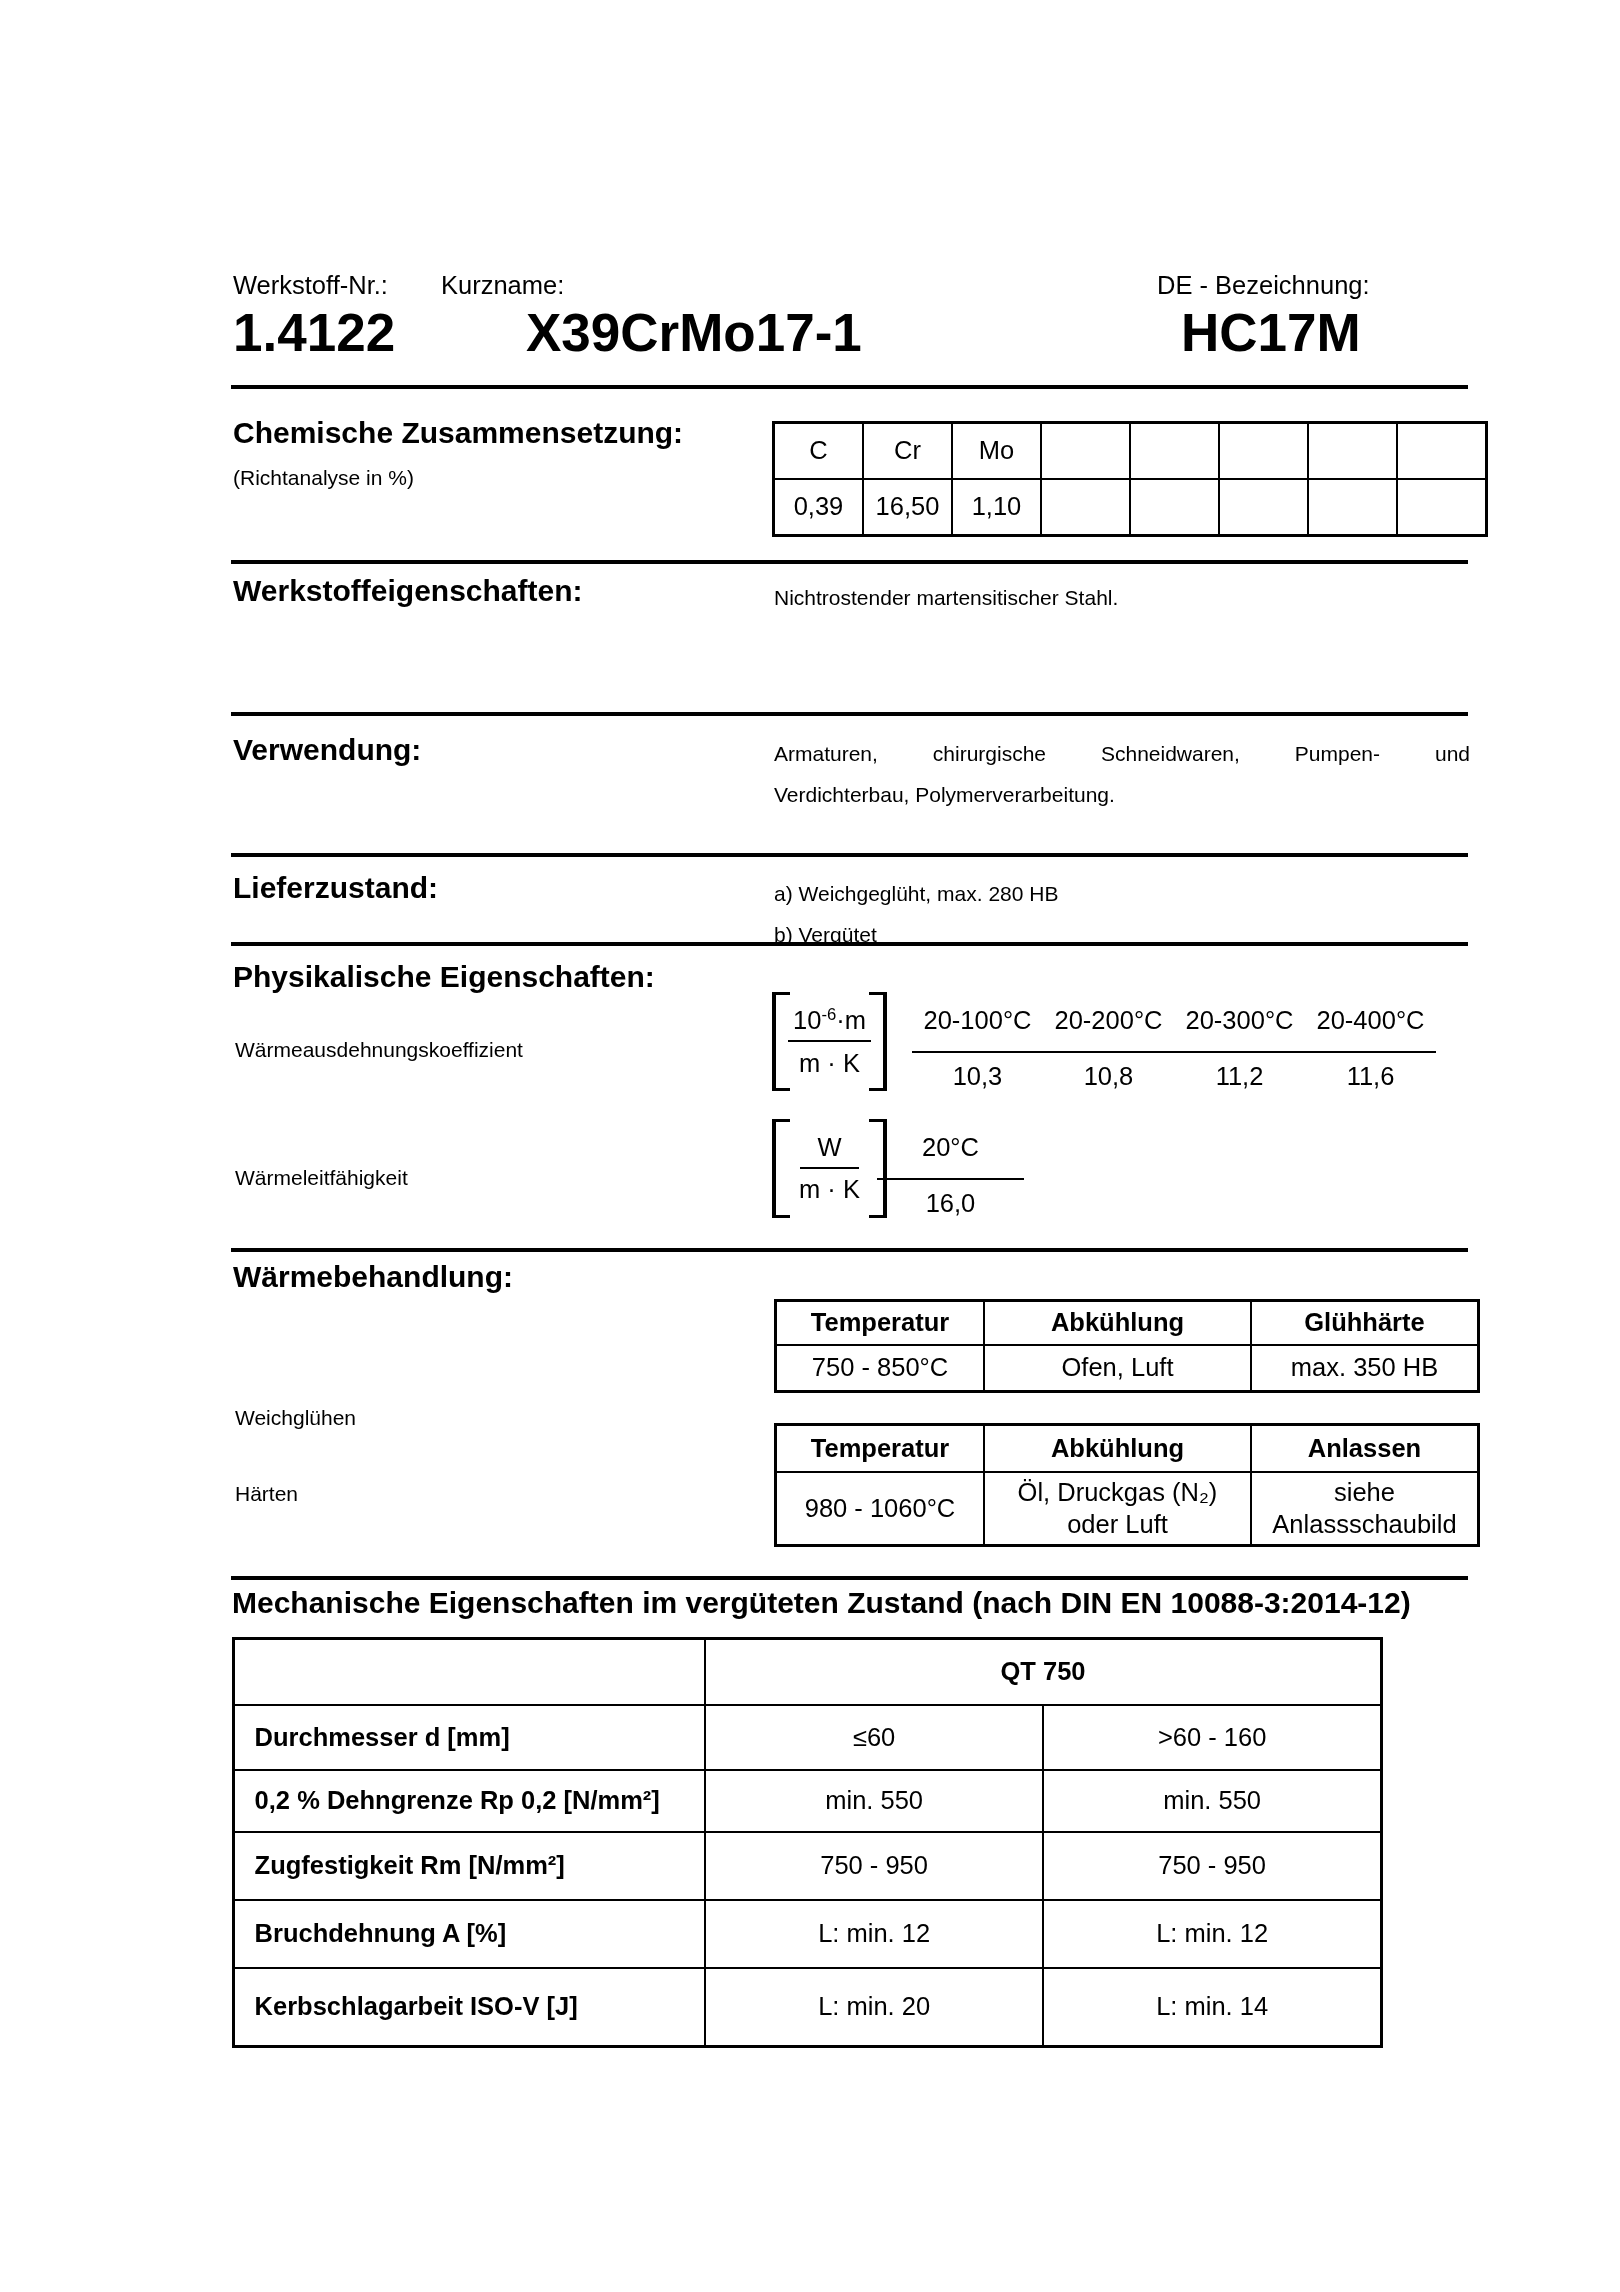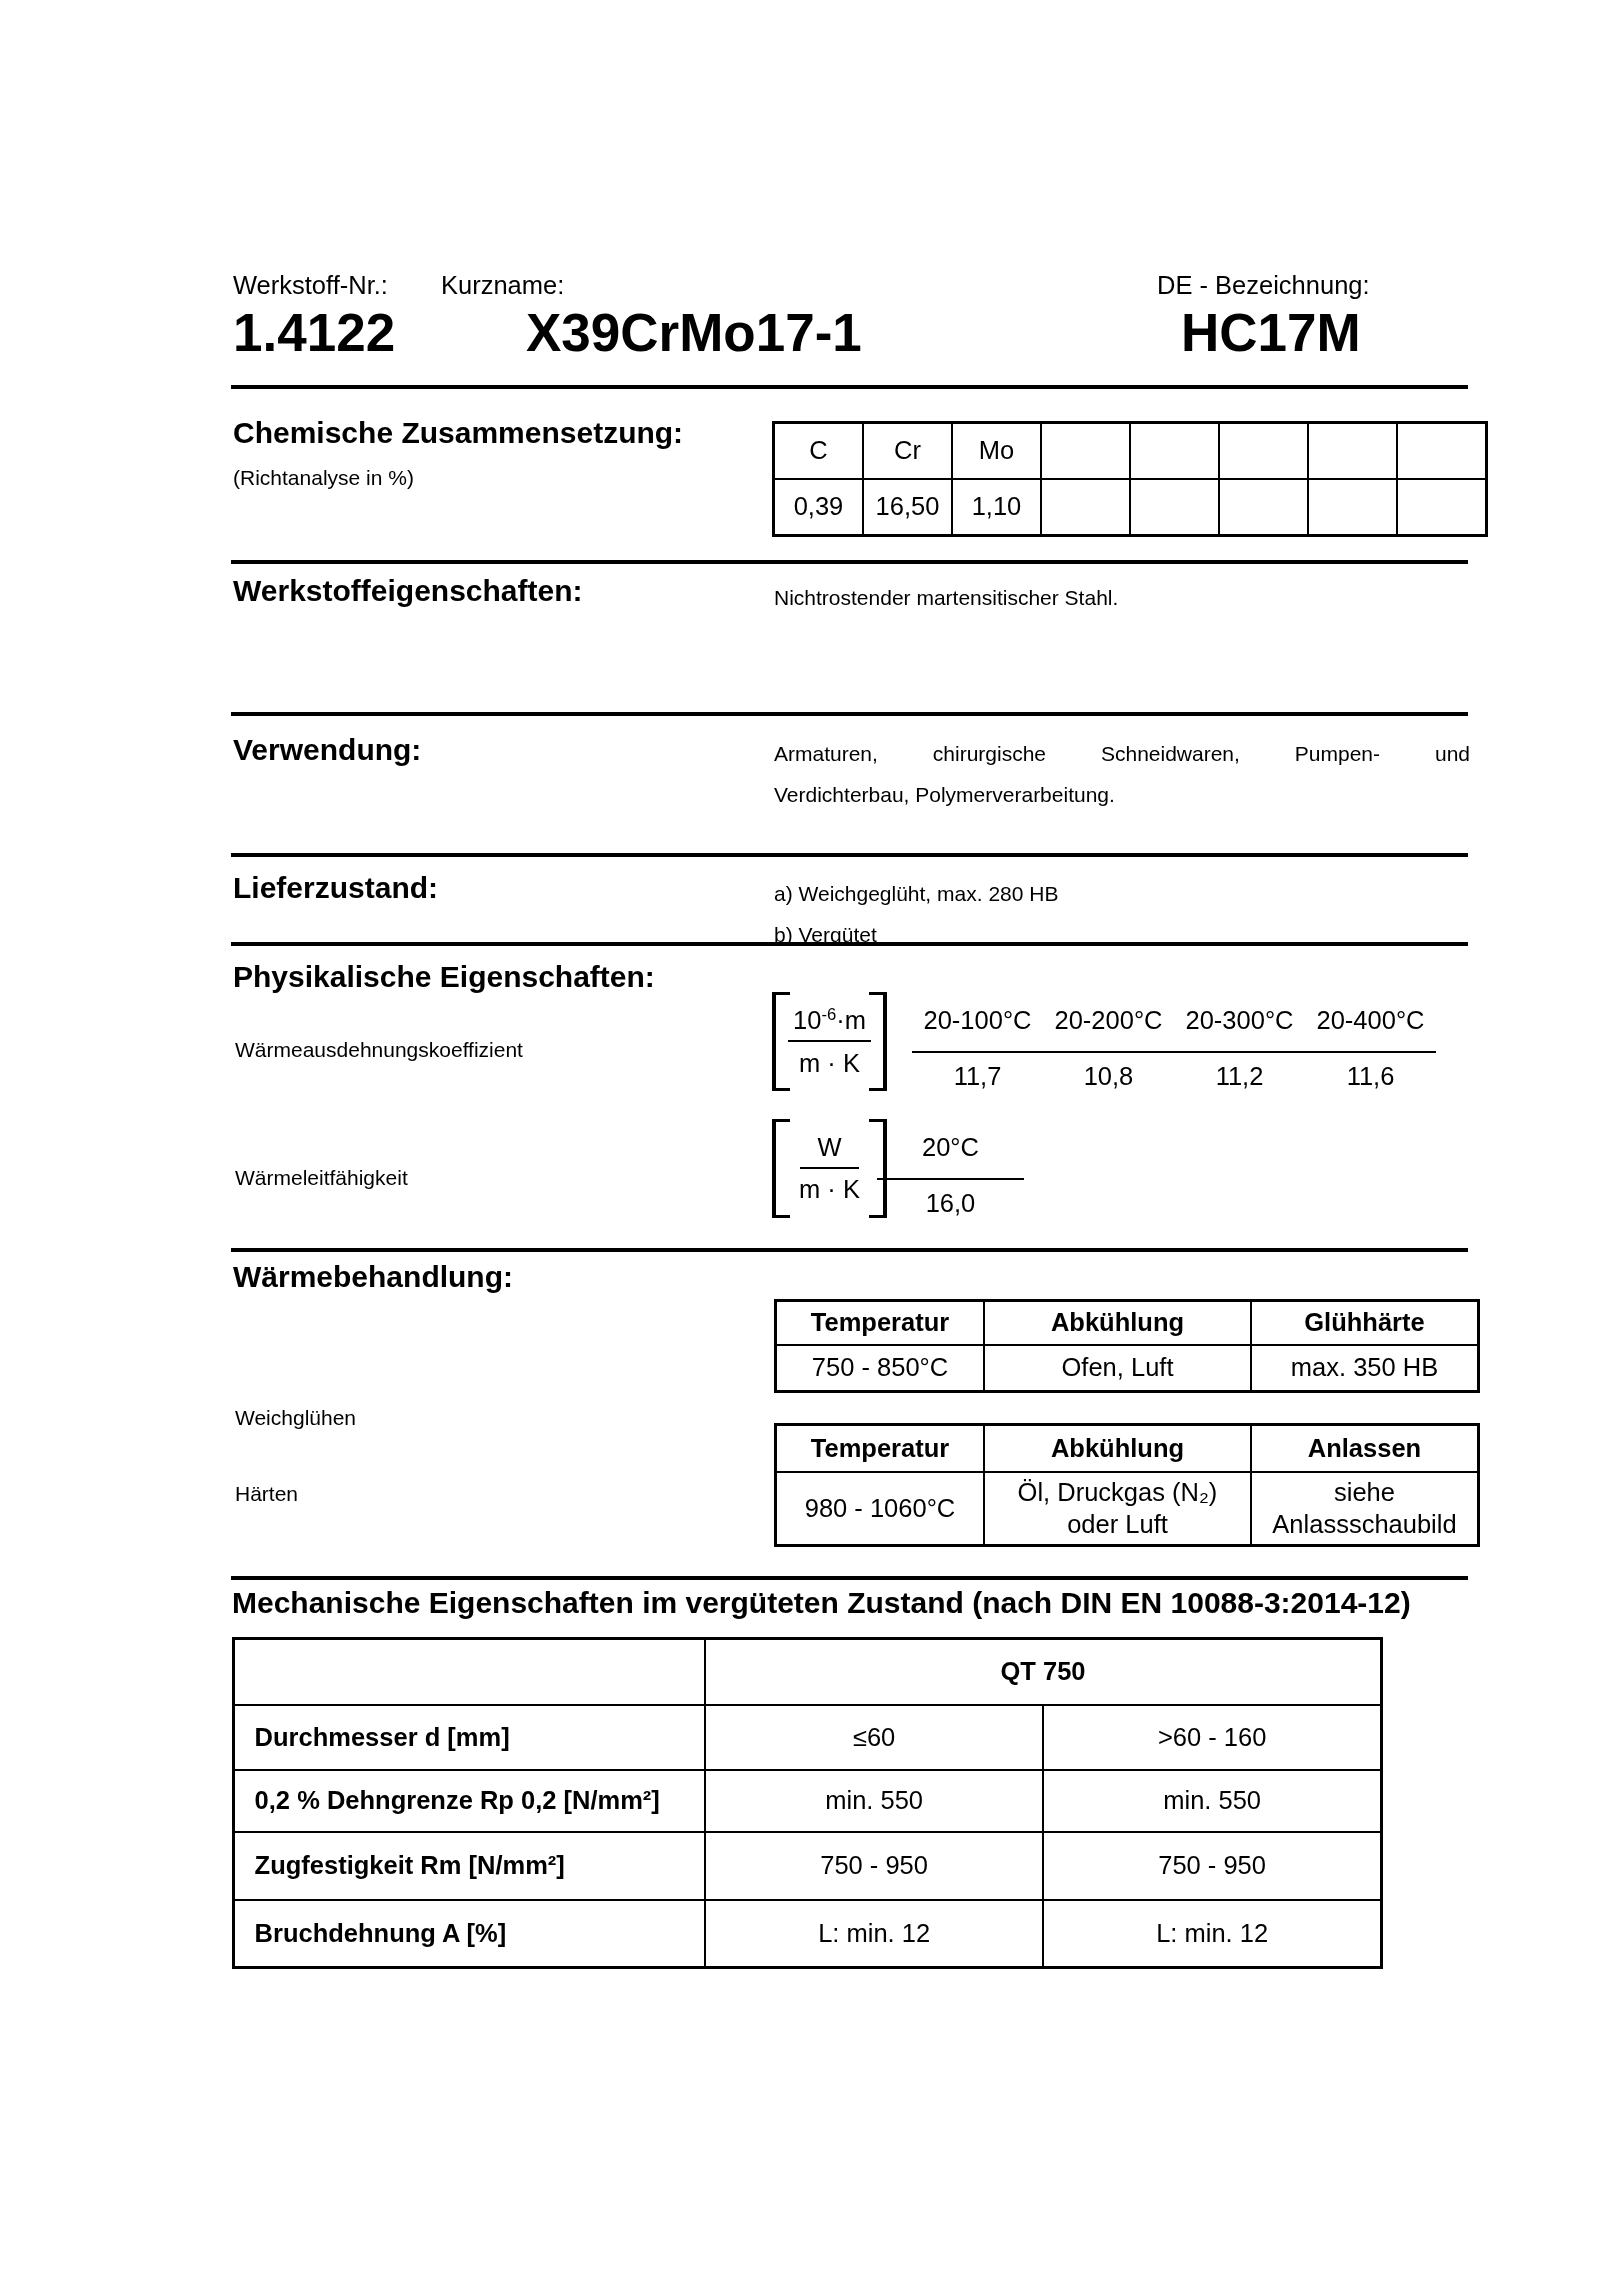--- a/index.html
+++ b/index.html
@@ -108,21 +108,21 @@
   <div class="abs body-txt" style="left:235px;top:1029px;">Wärmeausdehnungskoeffizient</div>
   <div class="brk" style="left:772px;top:992px;width:115px;height:99px;">
     <div class="frac">
       <div class="frac-top"><span>10</span><span class="sup">-6</span><span>·m</span></div>
       <div class="frac-bot">m · K</div>
     </div>
   </div>
   <div class="pcols" style="left:912px;top:1006px;">
     <div class="pcol">
       <div class="pcol-head">20-100°C</div>
-      <div class="pcol-val">11,7</div>
+      <div class="pcol-val">10,3</div>
     </div>
     <div class="pcol">
       <div class="pcol-head">20-200°C</div>
       <div class="pcol-val">10,8</div>
     </div>
     <div class="pcol">
       <div class="pcol-head">20-300°C</div>
       <div class="pcol-val">11,2</div>
     </div>
     <div class="pcol">
@@ -206,17 +206,22 @@
     <tr style="height:68px;">
       <td class="mlabel" style="border-width:2.9px;">Zugfestigkeit Rm [N/mm²]</td>
       <td style="border-width:2.9px;">750 - 950</td>
       <td style="border-width:2.9px;">750 - 950</td>
     </tr>
     <tr style="height:68px;">
       <td class="mlabel" style="border-width:2.9px;">Bruchdehnung A [%]</td>
       <td style="border-width:2.9px;">L: min. 12</td>
       <td style="border-width:2.9px;">L: min. 12</td>
     </tr>
+    <tr style="height:79px;">
+      <td class="mlabel" style="border-width:2.9px;">Kerbschlagarbeit ISO-V [J]</td>
+      <td style="border-width:2.9px;">L: min. 20</td>
+      <td style="border-width:2.9px;">L: min. 14</td>
+    </tr>
   </tbody>
     </table>
 
 </div>
 
 
 </body></html>

